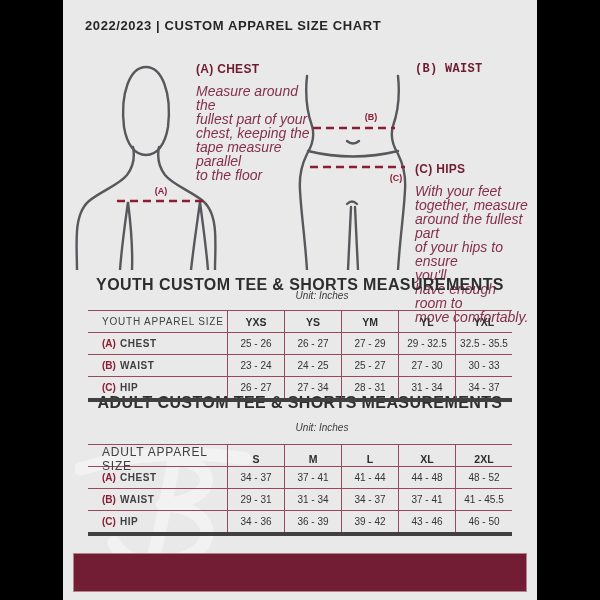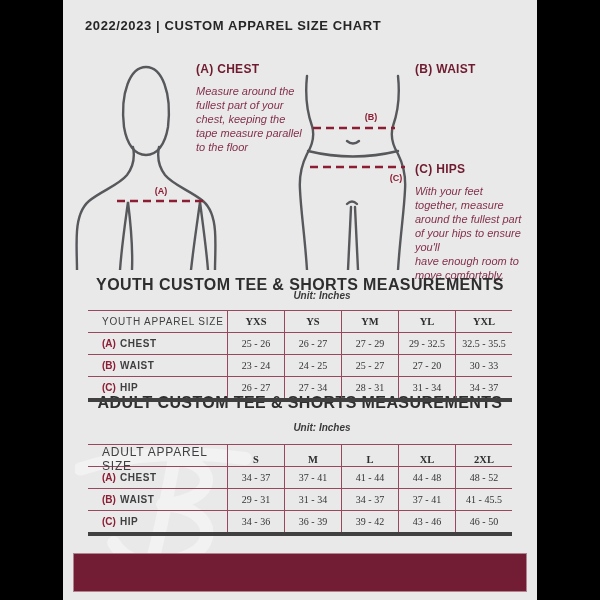--- a/index.html
+++ b/index.html
@@ -17,38 +17,38 @@
   .fig{position:absolute;}
   .fig-torso{left:10px;top:55px;}
   .fig-lower{left:232px;top:60px;}
   .outline{fill:none;stroke:#57585c;stroke-width:2.4;stroke-linecap:round;}
   .dash{fill:none;stroke:#8c1d33;stroke-width:2.6;stroke-dasharray:8 5;}
   .fig-label{font-size:9px;font-weight:bold;fill:#8c1d33;font-family:"Liberation Sans",sans-serif;}
 
   
   .guide{position:absolute;}
   .guide-h{font-size:12px;font-weight:800;color:#6f1b2f;letter-spacing:.3px;margin:0 0 8px 0;}
-  .guide-b{font-size:11px;font-style:italic;color:#84304a;line-height:14px;white-space:pre-line;margin:0;}
+  .guide-b{font-size:14px;font-style:italic;color:#84304a;line-height:14px;white-space:pre-line;margin:0;}
   .g-chest{left:133px;top:62px;width:118px;}
-  .g-waist{left:352px;top:62px;width:112px;}
+  .g-waist{left:352px;top:62px;width:112px;font-family:Liberation Mono, monospace;}
   .g-hips{left:352px;top:162px;width:114px;}
 
   
   .sec-title{position:absolute;left:0;right:0;text-align:center;font-size:16px;font-weight:800;
              color:#2e2e2e;letter-spacing:.4px;}
   .sec-unit{position:absolute;left:0;right:0;text-align:center;font-size:10px;font-style:italic;
-            font-weight:700;color:#3a3a3a;padding-left:44px;}
+            font-weight:400;color:#3a3a3a;padding-left:44px;}
 
   
   .size-table{position:absolute;left:25px;width:424px;z-index:2;
               border-top:1px solid #96495c;border-bottom:4px solid #404040;}
   .t-row{display:grid;grid-template-columns:139px 57px 57px 57px 57px 57px;height:21px;}
   .t-row + .t-row{border-top:1px solid #96495c;}
   .cell{display:flex;align-items:center;justify-content:center;font-size:10px;color:#333;}
-  .cell + .cell{border-left:1px solid #96495c;font-family:Liberation Serif, serif;}
+  .cell + .cell{border-left:1px solid #96495c;}
   .head-cell{font-weight:800;font-size:10.5px;color:#2e2e2e;}
   .label-cell{justify-content:flex-start;padding-left:14px;letter-spacing:.6px;color:#3f3f41;}
   .label-cell .prefix{color:#8c1d33;font-weight:800;margin-right:4px;letter-spacing:0;}
   .label-cell .lname{font-weight:600;}
 
   .yt{top:310px;} .at{top:444px;}
   .y-title{top:276px;} .y-unit{top:290px;}
   .a-title{top:394px;} .a-unit{top:422px;}
 
   
@@ -146,21 +146,21 @@
         <div class="cell">32.5 - 35.5</div>
       </div>
       <div class="t-row">
         <div class="cell label-cell">
             <span class="prefix">(B)</span>
             <span class="lname">WAIST</span>
           </div>
         <div class="cell">23 - 24</div>
         <div class="cell">24 - 25</div>
         <div class="cell">25 - 27</div>
-        <div class="cell">27 - 20</div>
+        <div class="cell">27 - 30</div>
         <div class="cell">30 - 33</div>
       </div>
       <div class="t-row">
         <div class="cell label-cell">
             <span class="prefix">(C)</span>
             <span class="lname">HIP</span>
           </div>
         <div class="cell">26 - 27</div>
         <div class="cell">27 - 34</div>
         <div class="cell">28 - 31</div>

